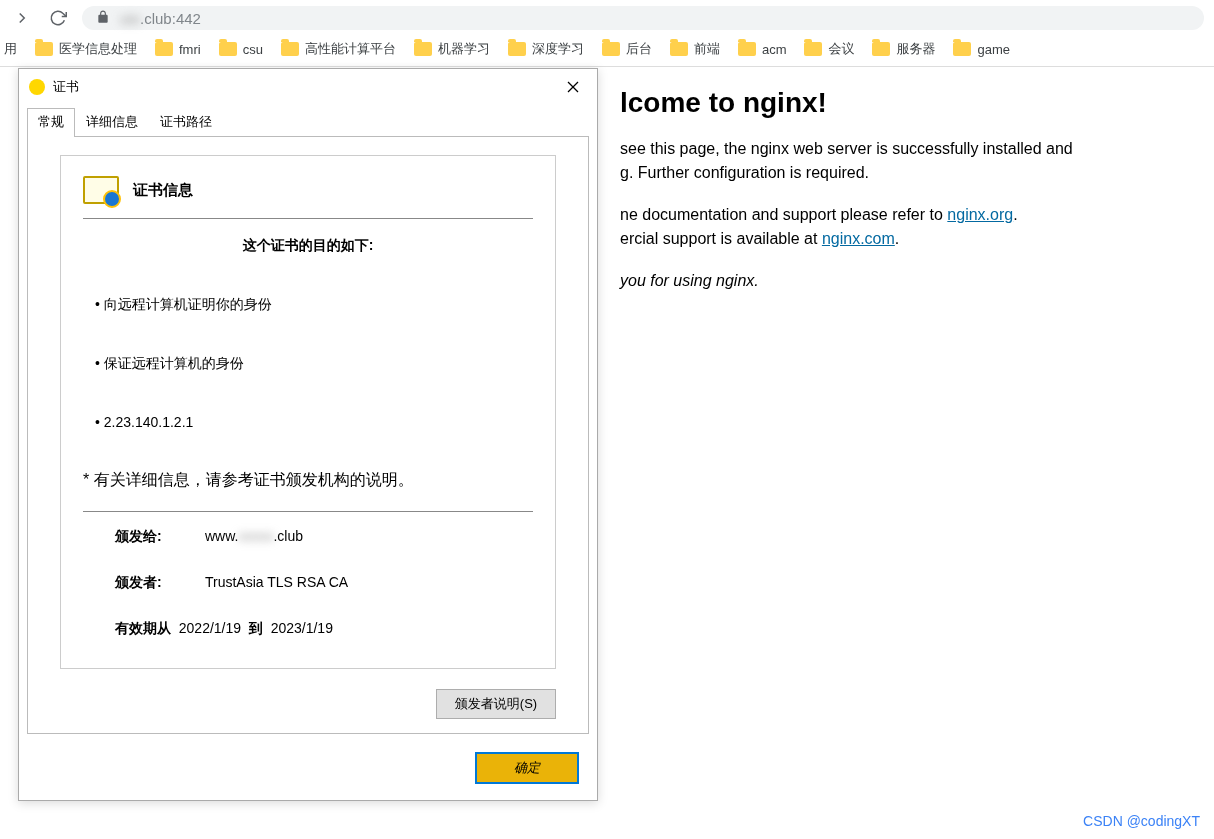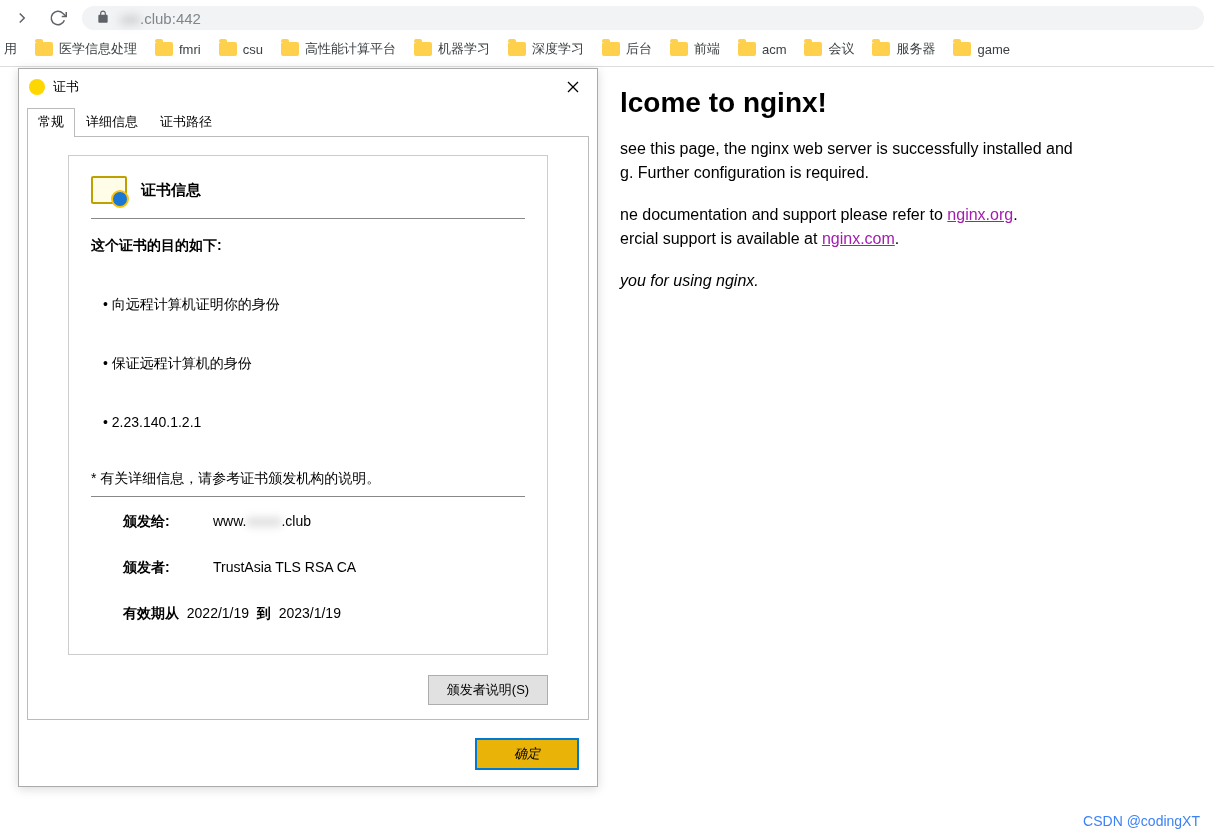--- a/index.html
+++ b/index.html
@@ -82,21 +82,21 @@
     .nginx-title {
       font-size: 28px;
       font-weight: bold;
       margin-bottom: 18px;
     }
     .nginx-p {
       font-size: 16px;
       line-height: 1.5;
       margin-bottom: 18px;
     }
-    .nginx-p a { color: #a21caf; text-decoration: underline; }
+    .nginx-p a { color: #0369a1; text-decoration: underline; }
     .nginx-em { font-style: italic; }
     
     
     .cert-dialog {
       position: absolute;
       top: 68px;
       left: 18px;
       width: 580px;
       background: #fff;
       border: 1px solid #aaa;
@@ -139,21 +139,21 @@
     }
     .tab.active {
       border-color: #bbb;
       background: #fff;
       z-index: 2;
     }
     
     .tab-panel {
       border: 1px solid #bbb;
       margin: 0 8px 8px;
-      padding: 18px 40px 14px;
+      padding: 18px 32px 14px;
     }
     
     .inner-box {
       border: 1px solid #ccc;
       padding: 20px 22px 30px;
       min-height: 500px;
     }
     
     .cert-header {
       display: flex;
@@ -174,28 +174,28 @@
       content: '';
       position: absolute;
       bottom: -6px; right: -4px;
       width: 14px; height: 14px;
       background: #1976d2;
       border: 2px solid #ffc107;
       border-radius: 50%;
     }
     .cert-heading { font-weight: bold; font-size: 15px; }
     
-    .section-label { font-weight: bold; margin-bottom: 12px; font-size: 14px; }
+    .section-label { font-weight: bold; margin-bottom: 12px; font-size: 14px; text-align: center; }
     .bullet-list { list-style: none; padding-left: 26px; margin-bottom: 40px; }
     .bullet-list li { margin-bottom: 10px; font-size: 14px; margin-top: 41px; }
     .bullet-list li::before { content: "• "; margin-left: -14px; }
     
     .footnote {
-      font-size: 14px;
-      margin-bottom: 8px;
+      font-size: 16px;
+      margin-bottom: 20px;
     }
     
     .details-box {
       border-top: 1px solid #888;
       padding: 16px 10px 0 32px;
     }
     .detail-row {
       display: flex;
       margin-bottom: 28px;
       font-size: 14px;

